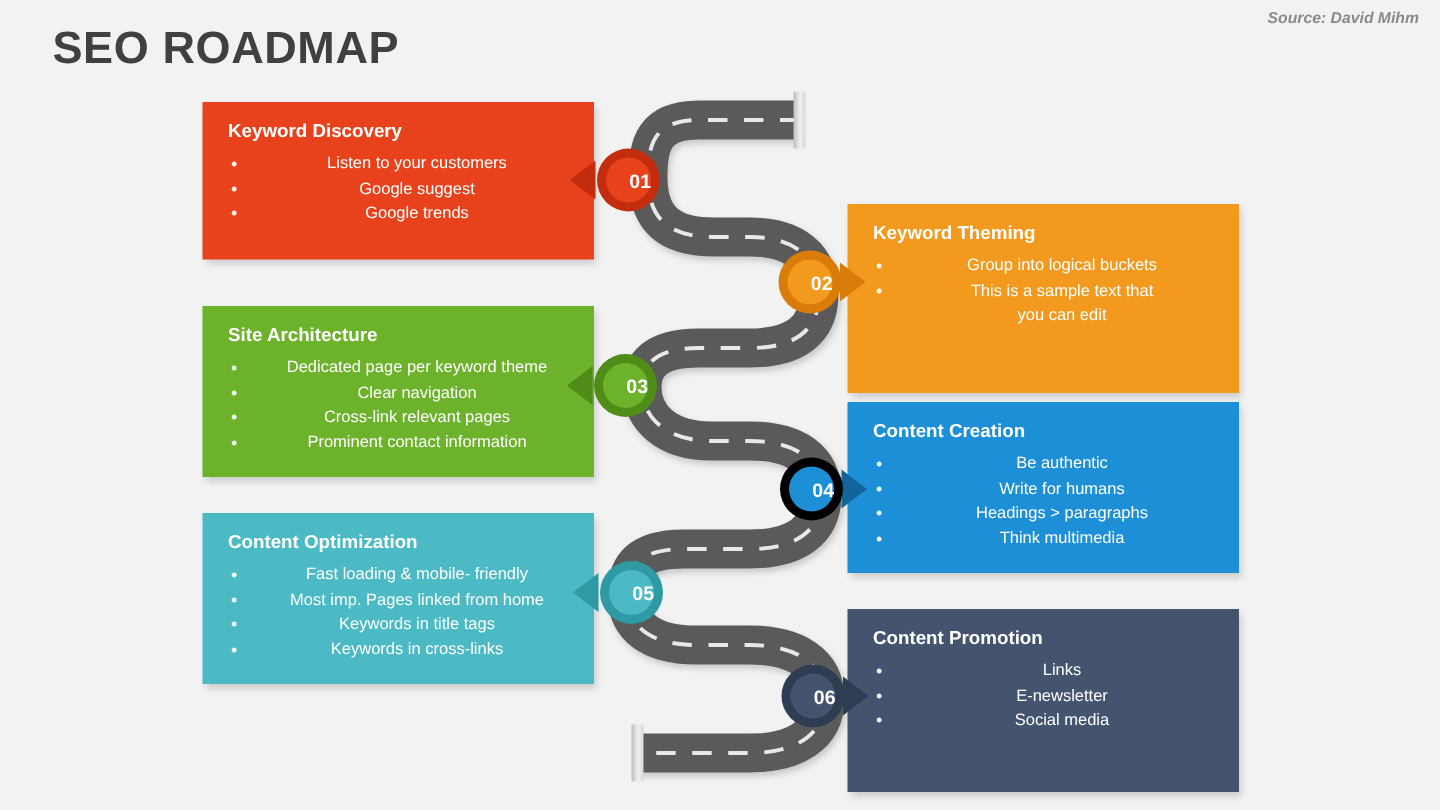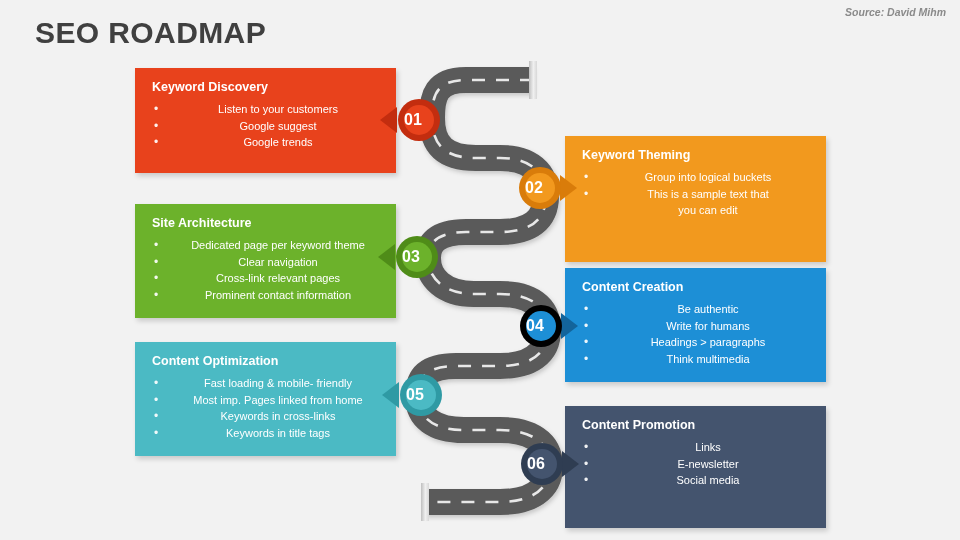--- a/index.html
+++ b/index.html
@@ -53,22 +53,22 @@
   
   .badge{
     position:absolute;width:42px;height:42px;border-radius:50%;
     display:flex;align-items:center;justify-content:center;
     box-sizing:border-box;
     font-size:13px;font-weight:bold;color:#fff;
     z-index:6;
   }
   .badge .inner{
     width:30px;height:30px;border-radius:50%;
-    display:flex;align-items:center;justify-content:flex-start;
-    font-size:16px;font-weight:bold;color:#fff;
+    display:flex;align-items:center;justify-content:flex-end;
+    font-size:13px;font-weight:bold;color:#fff;
     box-shadow:inset 0 0 0 0 rgba(0,0,0,0);
   }
   .arrow{
     position:absolute;width:0;height:0;z-index:5;
     border-top:13px solid transparent;
     border-bottom:13px solid transparent;
   }
 </style>
 </head>
 <body>
@@ -174,22 +174,22 @@
       <li>Headings &gt; paragraphs</li>
       <li>Think multimedia</li>
     </ul>
   </div>
 
   <div class="box left" style="left:135px;top:342px;width:261px;height:114px;background:#4bbac4;">
     <div class="hd">Content Optimization</div>
     <ul>
       <li>Fast loading &amp; mobile- friendly</li>
       <li>Most imp. Pages linked from home</li>
+      <li>Keywords in title tags</li>
       <li>Keywords in cross-links</li>
-      <li>Keywords in title tags</li>
     </ul>
   </div>
 
   <div class="box left" style="left:565px;top:406px;width:261px;height:122px;background:#44546e;">
     <div class="hd">Content Promotion</div>
     <ul>
       <li>Links</li>
       <li>E-newsletter</li>
       <li>Social media</li>
     </ul>

